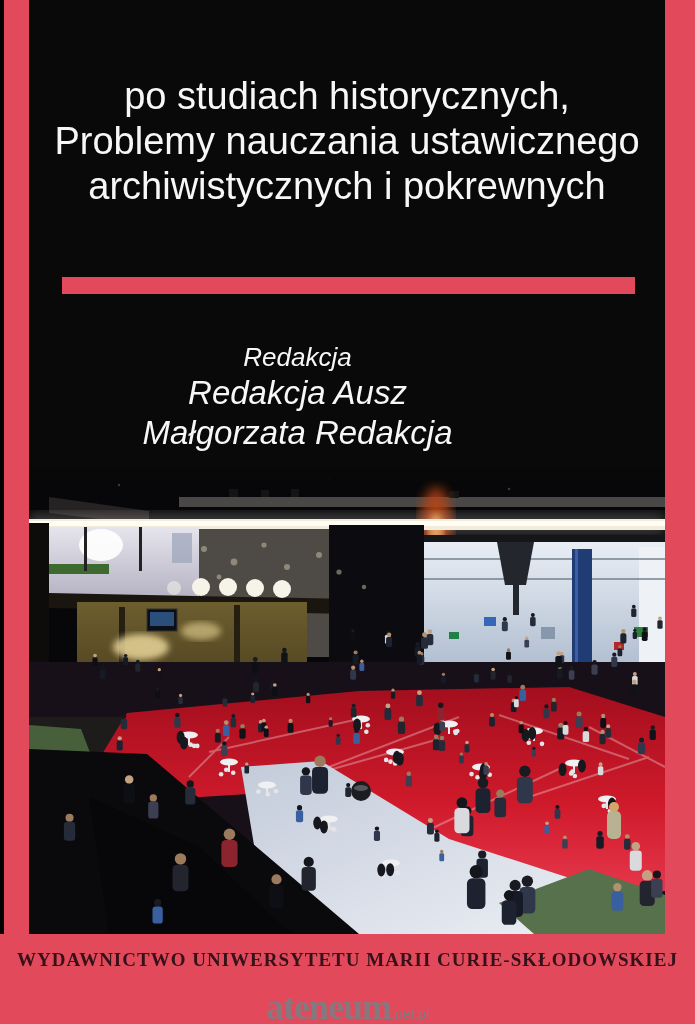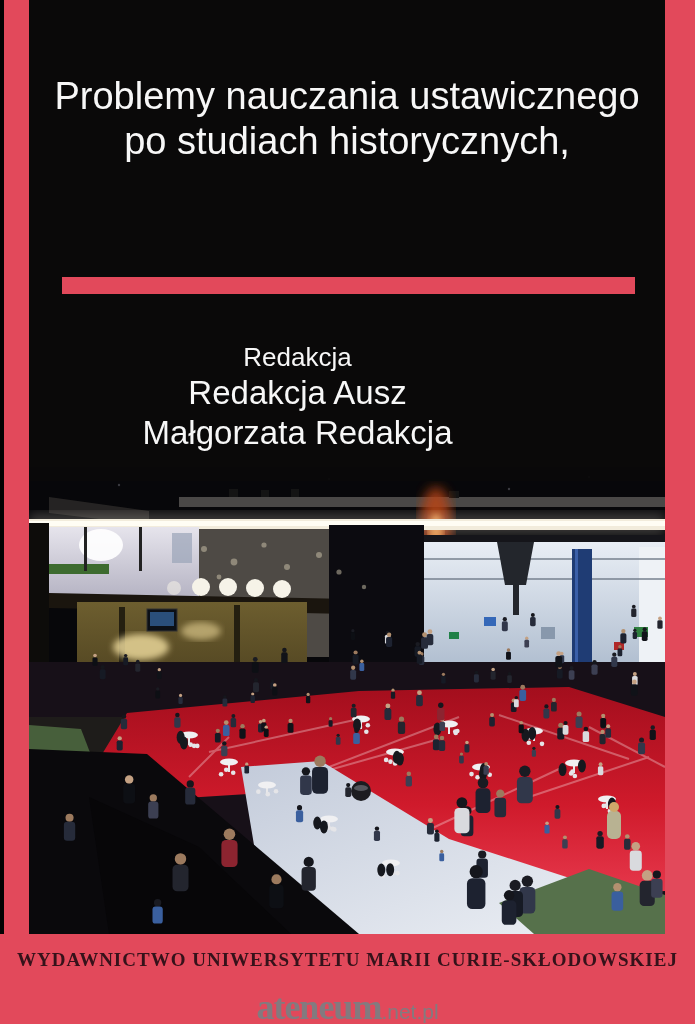--- a/index.html
+++ b/index.html
@@ -25,21 +25,21 @@
     color:var(--title-white,#f7f7f7);
     font-size:38px;line-height:45px;font-weight:400;
     letter-spacing:0px;
   }
   .red-bar{
     position:absolute;left:33px;top:277px;width:573px;height:17px;
     background:var(--frame-red,#e2495b);
   }
   .editors-block{
     position:absolute;left:0;top:341px;width:537px;
-    text-align:center;color:var(--title-white,#f7f7f7);
+    text-align:center;color:var(--title-white,#f7f7f7);font-style:italic;
   }
   .editors-label{font-size:26px;line-height:32px;}
   .editor-name{font-size:33px;line-height:40px;}
   .photo-wrap{
     position:absolute;left:0;top:467px;width:636px;height:467px;
   }
   .publisher-line{
     position:absolute;left:0;top:949px;width:695px;
     text-align:center;white-space:nowrap;
     font-family:"Liberation Serif",serif;
@@ -50,33 +50,34 @@
     position:absolute;left:0;top:986px;width:695px;
     text-align:center;
     color:var(--watermark-gray,#7b7f83);
     opacity:.92;
   }
   .wm-main{
     font-size:36px;font-weight:700;letter-spacing:-1px;
     font-family:Liberation Serif, serif;
   }
   .wm-suffix{
-    font-size:21px;font-weight:400;letter-spacing:0;
+    font-size:14px;font-weight:400;letter-spacing:0;
   }
 </style>
 </head>
 <body>
 
 <div class="cover">
   <div class="edge-sliver"></div>
 
   <div class="black-panel">
     <h1 class="title">
+      <div>po studiach historycznych,</div>
       <div>Problemy nauczania ustawicznego</div>
-      <div>po studiach historycznych,</div>
+      <div>archiwistycznych i pokrewnych</div>
     </h1>
 
     <div class="red-bar"></div>
 
     <div class="editors-block">
       <div class="editors-label">Redakcja</div>
       <div class="editor-name">Redakcja Ausz</div>
       <div class="editor-name">Małgorzata Redakcja</div>
     </div>
 

